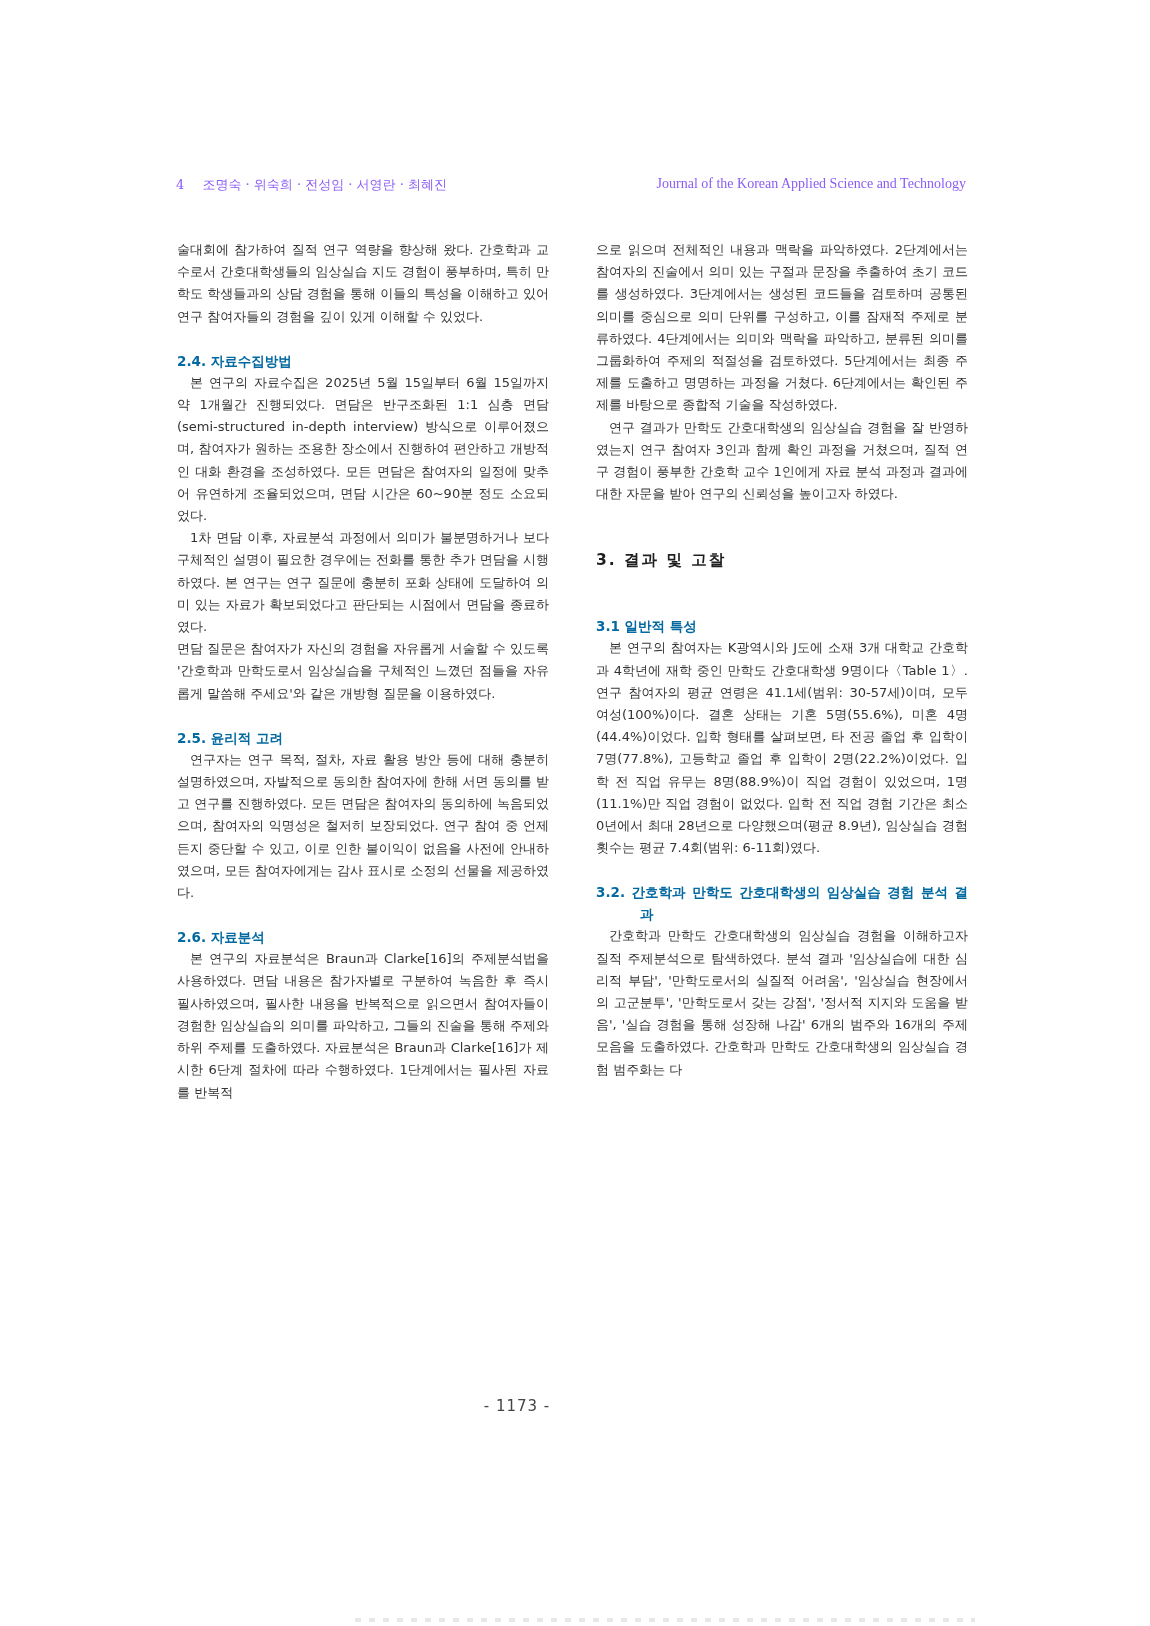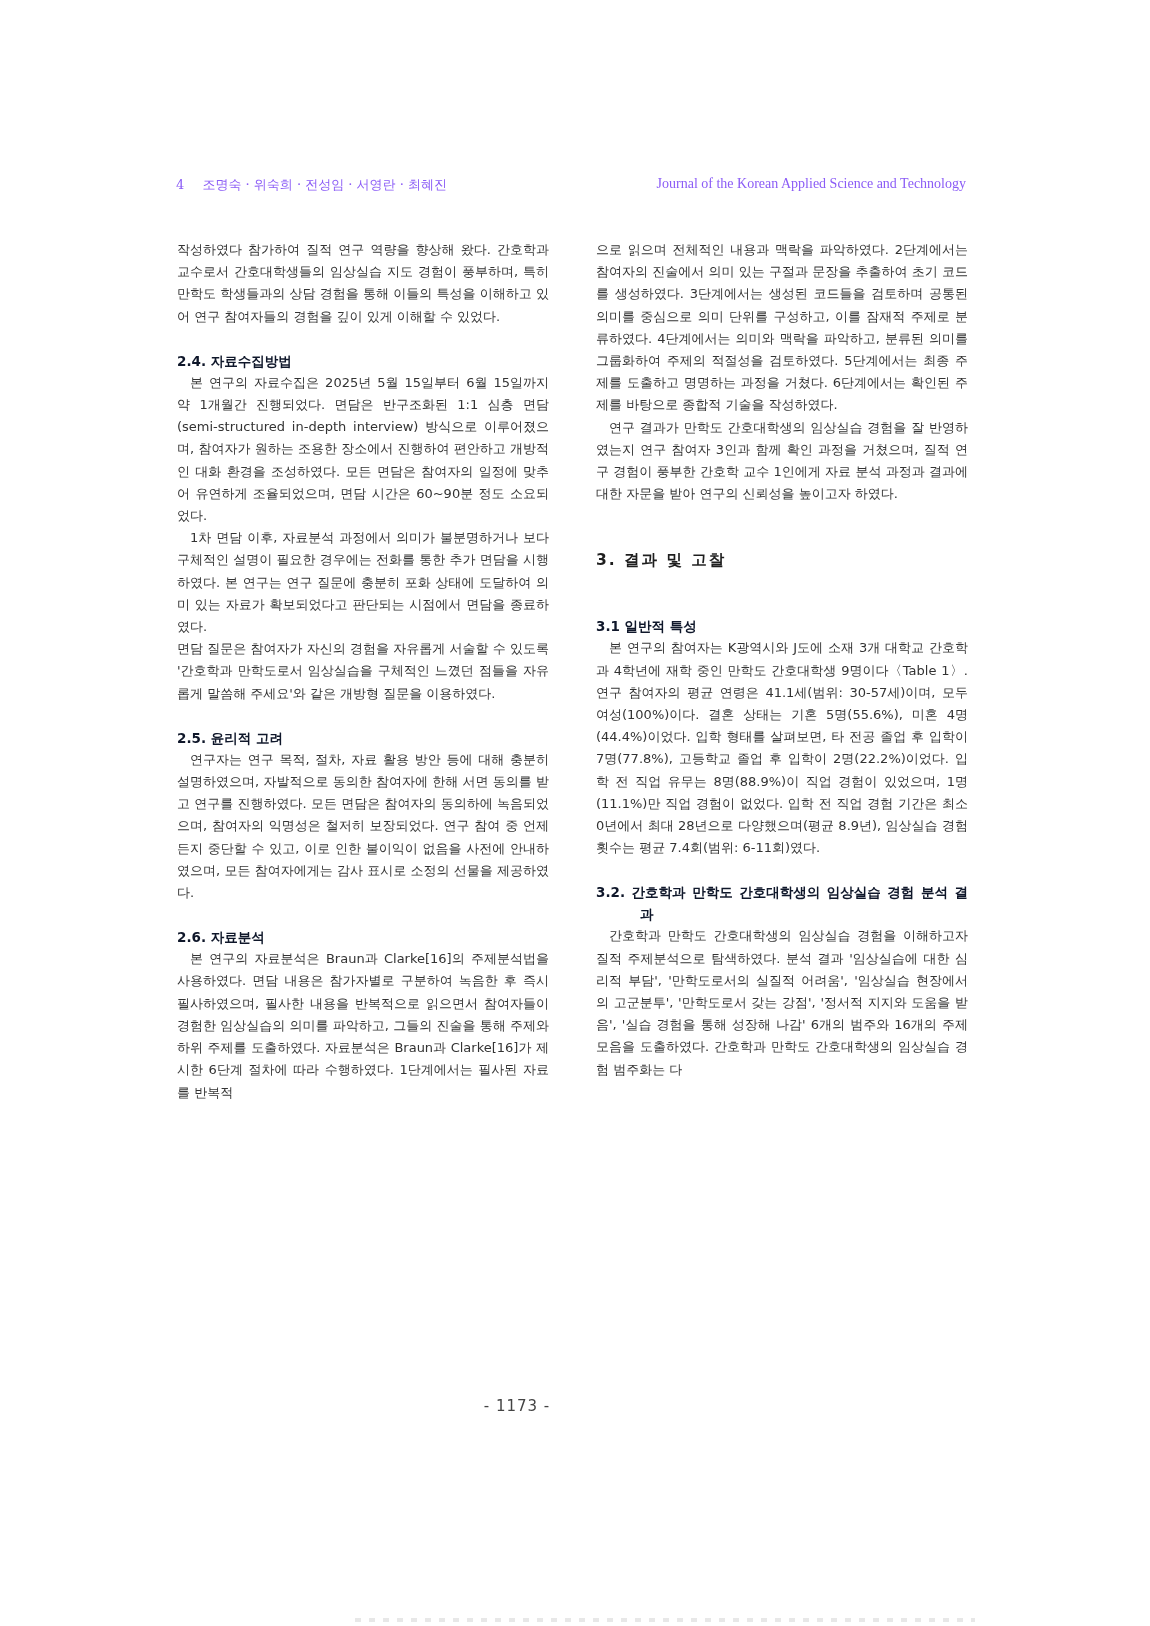--- a/index.html
+++ b/index.html
@@ -6,40 +6,40 @@
   body { width: 1150px; height: 1626px; position: relative; overflow: hidden; color: #2a2a2a; }
   .page-header { position: absolute; top: 176px; left: 176px; width: 790px; height: 24px; font-family: "DejaVu Serif", serif; font-size: 13px; color: #8b5cf6; }
   .page-header .left { position: absolute; left: 0; top: 0; }
   .page-header .left .pnum { margin-right: 14px; }
   .page-header .right { position: absolute; right: 0; top: 0; font-family: "Liberation Serif", serif; font-size: 14px; }
   .col { position: absolute; top: 239px; width: 372px; font-family: "DejaVu Sans", sans-serif; font-size: 13px; line-height: 22.2px; color: #333; text-align: justify; }
   .col.left { left: 177px; }
   .col.right { left: 596px; }
   .col p { margin: 0; }
   .col p.indent { text-indent: 13px; }
-  .sec-h { font-family: "DejaVu Sans", sans-serif; font-weight: bold; font-size: 13.5px; color: #0f172a; margin: 0; line-height: 22px; }
+  .sec-h { font-family: "DejaVu Sans", sans-serif; font-weight: bold; font-size: 13.5px; color: #0369a1; margin: 0; line-height: 22px; }
   .sec-h.hang { padding-left: 44px; text-indent: -44px; }
   .gap-sm { height: 22px; }
   .chapter-h { text-align: left; font-weight: bold; font-size: 15.5px; color: #1e1e1e; letter-spacing: 2px; margin: 0; line-height: 22px; }
   .footer { position: absolute; top: 1397px; left: 0; width: 1034px; text-align: center; font-family: "DejaVu Sans", sans-serif; font-size: 15px; color: #444; letter-spacing: 1px; }
   .bleed { position: absolute; top: 1618px; left: 355px; width: 620px; height: 4px; background: repeating-linear-gradient(90deg, #d8d8d8 0 6px, transparent 6px 14px); opacity: 0.6; }
 </style>
 </head>
 <body>
 
 <div class="page-header">
   <div class="left">
     <span class="pnum">4</span>
     <span>조명숙 · 위숙희 · 전성임 · 서영란 · 최혜진</span>
   </div>
   <div class="right">Journal of the Korean Applied Science and Technology</div>
 </div>
 
 <div class="col left">
-  <p>작성하였다 참가하여 질적 연구 역량을 향상해 왔다. 간호학과 교수로서 간호대학생들의 임상실습 지도 경험이 풍부하며, 특히 만학도 학생들과의 상담 경험을 통해 이들의 특성을 이해하고 있어 연구 참여자들의 경험을 깊이 있게 이해할 수 있었다.</p>
+  <p>술대회에 참가하여 질적 연구 역량을 향상해 왔다. 간호학과 교수로서 간호대학생들의 임상실습 지도 경험이 풍부하며, 특히 만학도 학생들과의 상담 경험을 통해 이들의 특성을 이해하고 있어 연구 참여자들의 경험을 깊이 있게 이해할 수 있었다.</p>
   <div class="gap-sm"></div>
 
   <h3 class="sec-h">2.4. 자료수집방법</h3>
   <p class="indent">본 연구의 자료수집은 2025년 5월 15일부터 6월 15일까지 약 1개월간 진행되었다. 면담은 반구조화된 1:1 심층 면담(semi-structured in-depth interview) 방식으로 이루어졌으며, 참여자가 원하는 조용한 장소에서 진행하여 편안하고 개방적인 대화 환경을 조성하였다. 모든 면담은 참여자의 일정에 맞추어 유연하게 조율되었으며, 면담 시간은 60~90분 정도 소요되었다.</p>
   <p class="indent">1차 면담 이후, 자료분석 과정에서 의미가 불분명하거나 보다 구체적인 설명이 필요한 경우에는 전화를 통한 추가 면담을 시행하였다. 본 연구는 연구 질문에 충분히 포화 상태에 도달하여 의미 있는 자료가 확보되었다고 판단되는 시점에서 면담을 종료하였다.</p>
   <p>면담 질문은 참여자가 자신의 경험을 자유롭게 서술할 수 있도록 '간호학과 만학도로서 임상실습을 구체적인 느꼈던 점들을 자유롭게 말씀해 주세요'와 같은 개방형 질문을 이용하였다.</p>
   <div class="gap-sm"></div>
 
   <h3 class="sec-h">2.5. 윤리적 고려</h3>
   <p class="indent">연구자는 연구 목적, 절차, 자료 활용 방안 등에 대해 충분히 설명하였으며, 자발적으로 동의한 참여자에 한해 서면 동의를 받고 연구를 진행하였다. 모든 면담은 참여자의 동의하에 녹음되었으며, 참여자의 익명성은 철저히 보장되었다. 연구 참여 중 언제든지 중단할 수 있고, 이로 인한 불이익이 없음을 사전에 안내하였으며, 모든 참여자에게는 감사 표시로 소정의 선물을 제공하였다.</p>

